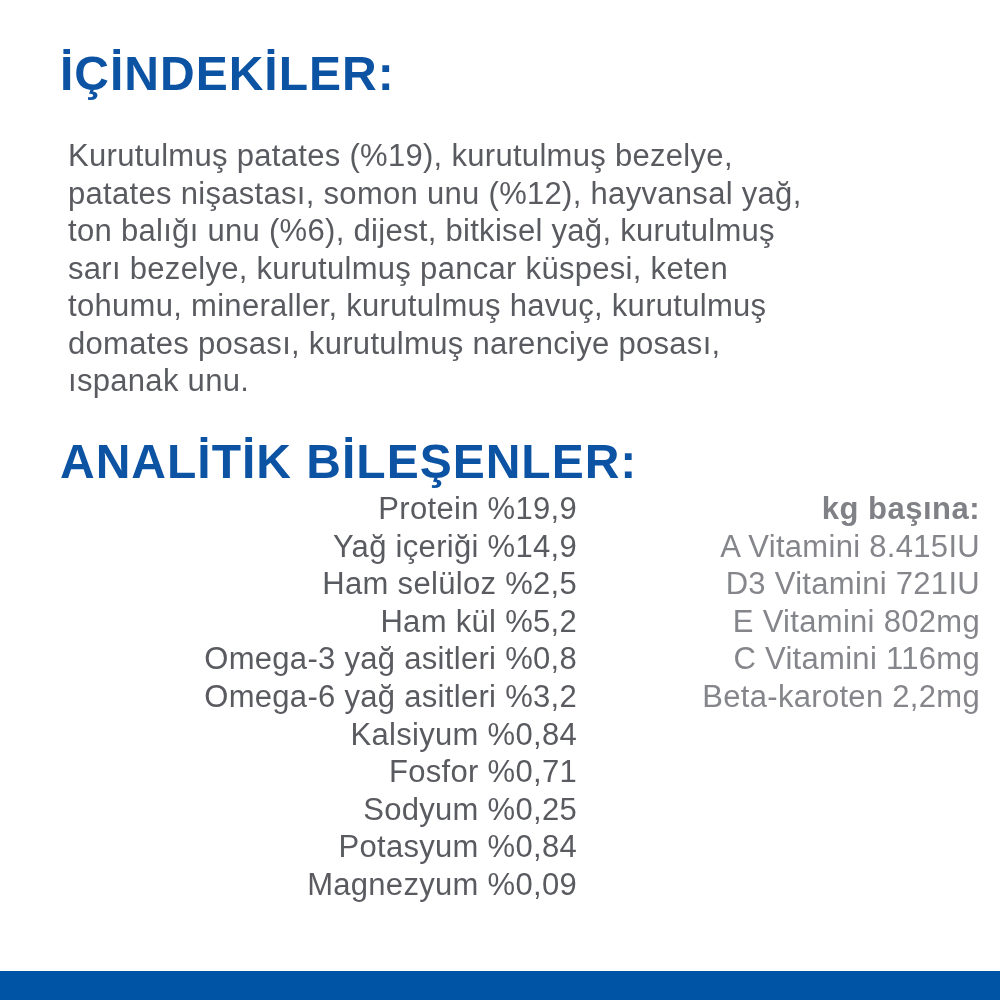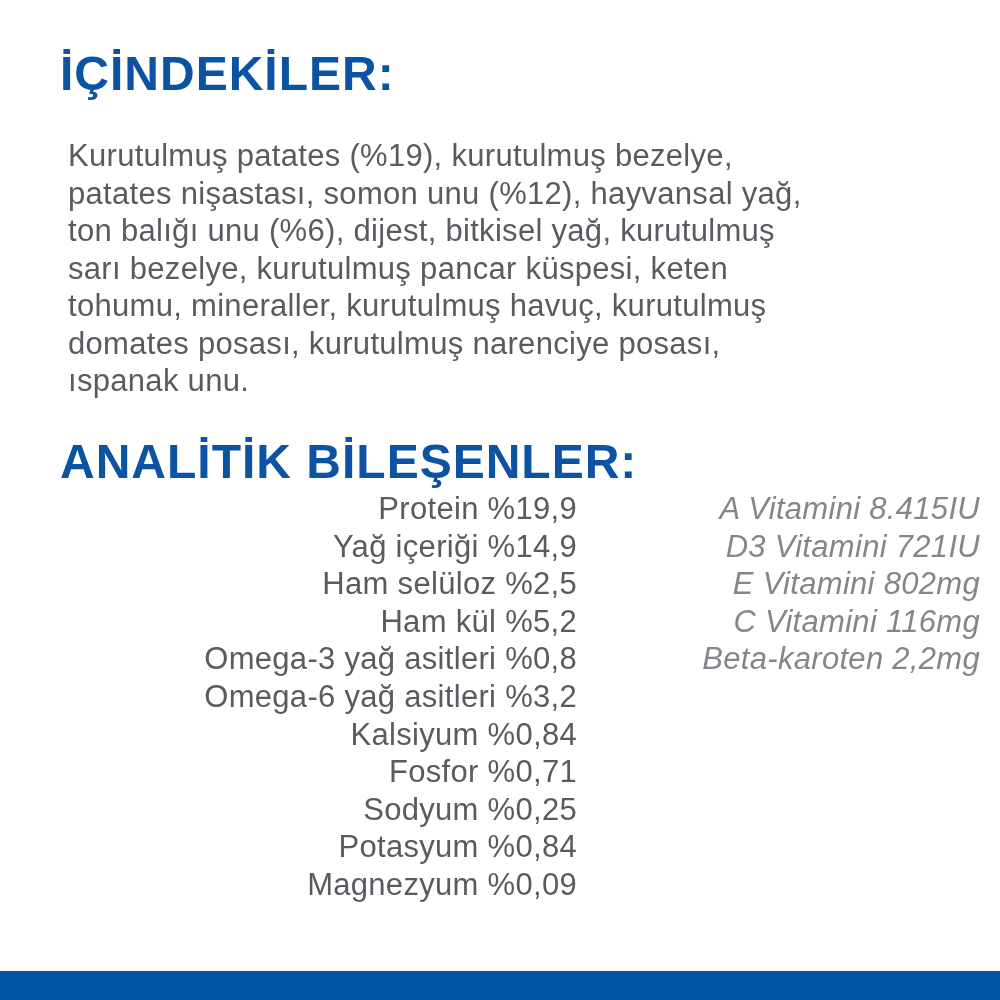--- a/index.html
+++ b/index.html
@@ -66,21 +66,20 @@
     letter-spacing: 0.3px;
     color: #85868b;
   }
   .per-kg-heading {
     font-weight: 800;
     color: #808186;
     letter-spacing: 0.5px;
   }
   .per-kg-items {
     white-space: pre-line;
-    font-style: italic;
   }
 
   .bottom-bar {
     position: absolute;
     left: 0;
     right: 0;
     bottom: 0;
     height: 29px;
     background: #0054a6;
   }
@@ -109,20 +108,21 @@
 Ham kül %5,2
 Omega-3 yağ asitleri %0,8
 Omega-6 yağ asitleri %3,2
 Kalsiyum %0,84
 Fosfor %0,71
 Sodyum %0,25
 Potasyum %0,84
 Magnezyum %0,09</div>
 
     <div class="col-right">
+      <div class="per-kg-heading">kg başına:</div>
       <div class="per-kg-items">A Vitamini 8.415IU
 D3 Vitamini 721IU
 E Vitamini 802mg
 C Vitamini 116mg
 Beta-karoten 2,2mg</div>
     </div>
   </div>
 
   <div class="bottom-bar"></div>
 

